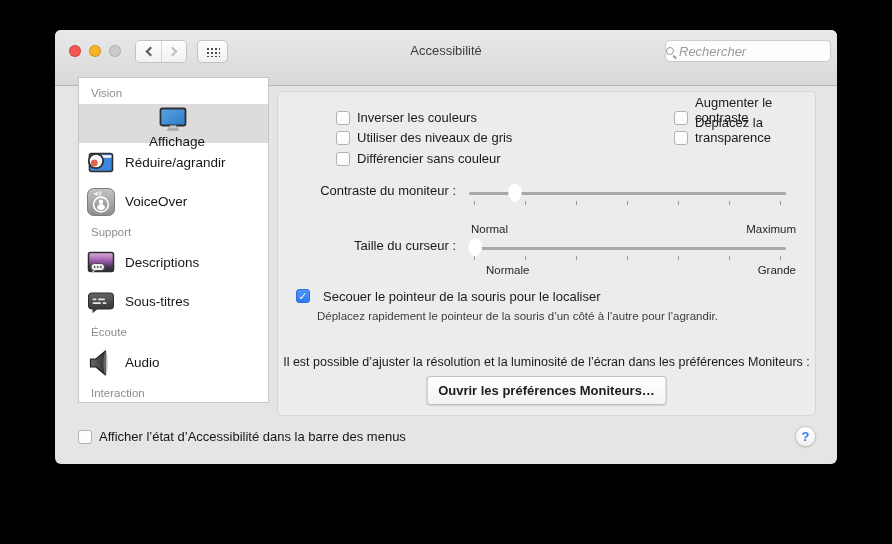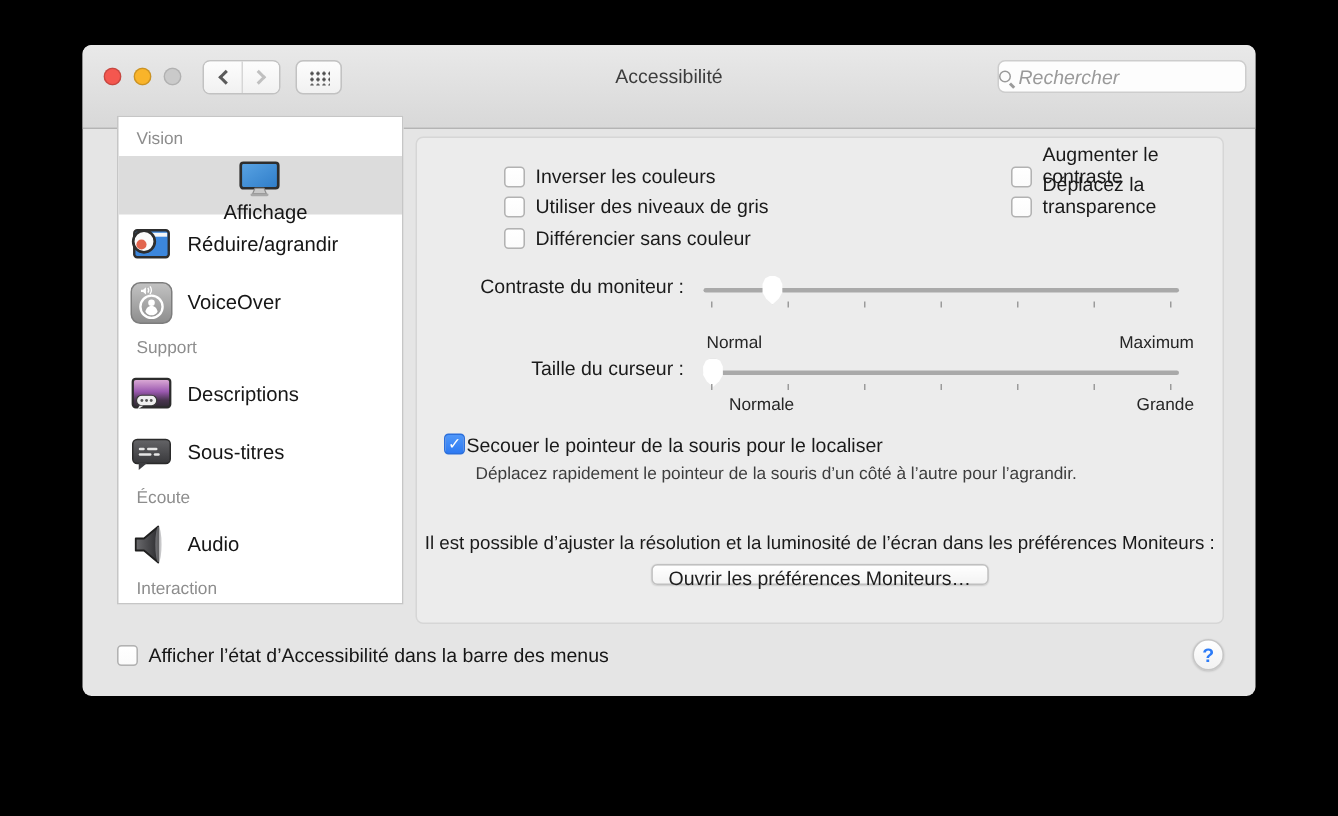--- a/index.html
+++ b/index.html
@@ -55,26 +55,26 @@
   .slider-label{position:absolute;left:0;width:178px;text-align:right;color:#1a1a1a;}
   .track-wrap{position:absolute;left:191px;width:317px;height:17px;}
   .track{position:absolute;left:0;right:0;top:7px;height:3px;background:#a9a9a9;border-radius:2px;}
   .thumb{position:absolute;top:-1px;width:15px;height:19px;background:#fff;transform:translateX(-50%);
          clip-path:polygon(50% 100%,22% 80%,6% 58%,6% 28%,18% 8%,38% 0,62% 0,82% 8%,94% 28%,94% 58%,78% 80%);
          filter:drop-shadow(0 0 .6px #9a9a9a) drop-shadow(0 1px 1px rgba(0,0,0,.25));}
   .ticks{position:absolute;left:196px;width:307px;display:flex;justify-content:space-between;}
   .tick{width:1px;height:4px;background:#9b9b9b;}
   .minmax{position:absolute;left:176px;width:342px;display:flex;justify-content:space-between;
           font-size:11.5px;color:#262626;}
-  .shake{position:absolute;left:18px;top:197px;display:flex;align-items:flex-start;gap:1px;}
+  .shake{position:absolute;left:18px;top:197px;display:flex;align-items:flex-start;gap:13px;}
   .shake-desc{position:absolute;left:39px;top:218px;font-size:11.5px;color:#3d3d3d;}
   .note{position:absolute;left:0;top:263px;width:100%;text-align:center;font-size:12.5px;color:#1a1a1a;}
-  .monitors-btn{position:absolute;left:50%;top:284px;transform:translateX(-50%);height:14px;
+  .monitors-btn{position:absolute;left:50%;top:284px;transform:translateX(-50%);height:29px;
         padding:1px 11px;font-size:13px;color:#1d1d1d;background:linear-gradient(#fff,#f3f3f3);
-        border:1px solid #c0c0c0;border-radius:4px;box-shadow:0 .5px 1px rgba(0,0,0,.12);white-space:nowrap;}
+        border:1px solid #c0c0c0;border-radius:4px;box-shadow:0 .5px 1px rgba(0,0,0,.12);white-space:nowrap;font-weight:bold;}
   
   .footer-row{position:absolute;left:23px;top:399px;display:flex;align-items:center;gap:7px;
               font-size:13px;color:#161616;}
   .helpbtn{position:absolute;left:740px;top:396px;width:21px;height:21px;border-radius:50%;
            background:linear-gradient(#fff,#f2f2f2);border:1px solid #c6c6c6;color:#2d7cf7;
            font-size:13px;font-weight:bold;text-align:center;line-height:20px;
            box-shadow:0 .5px 1.5px rgba(0,0,0,.2);}
 </style>
 </head>
 <body>

